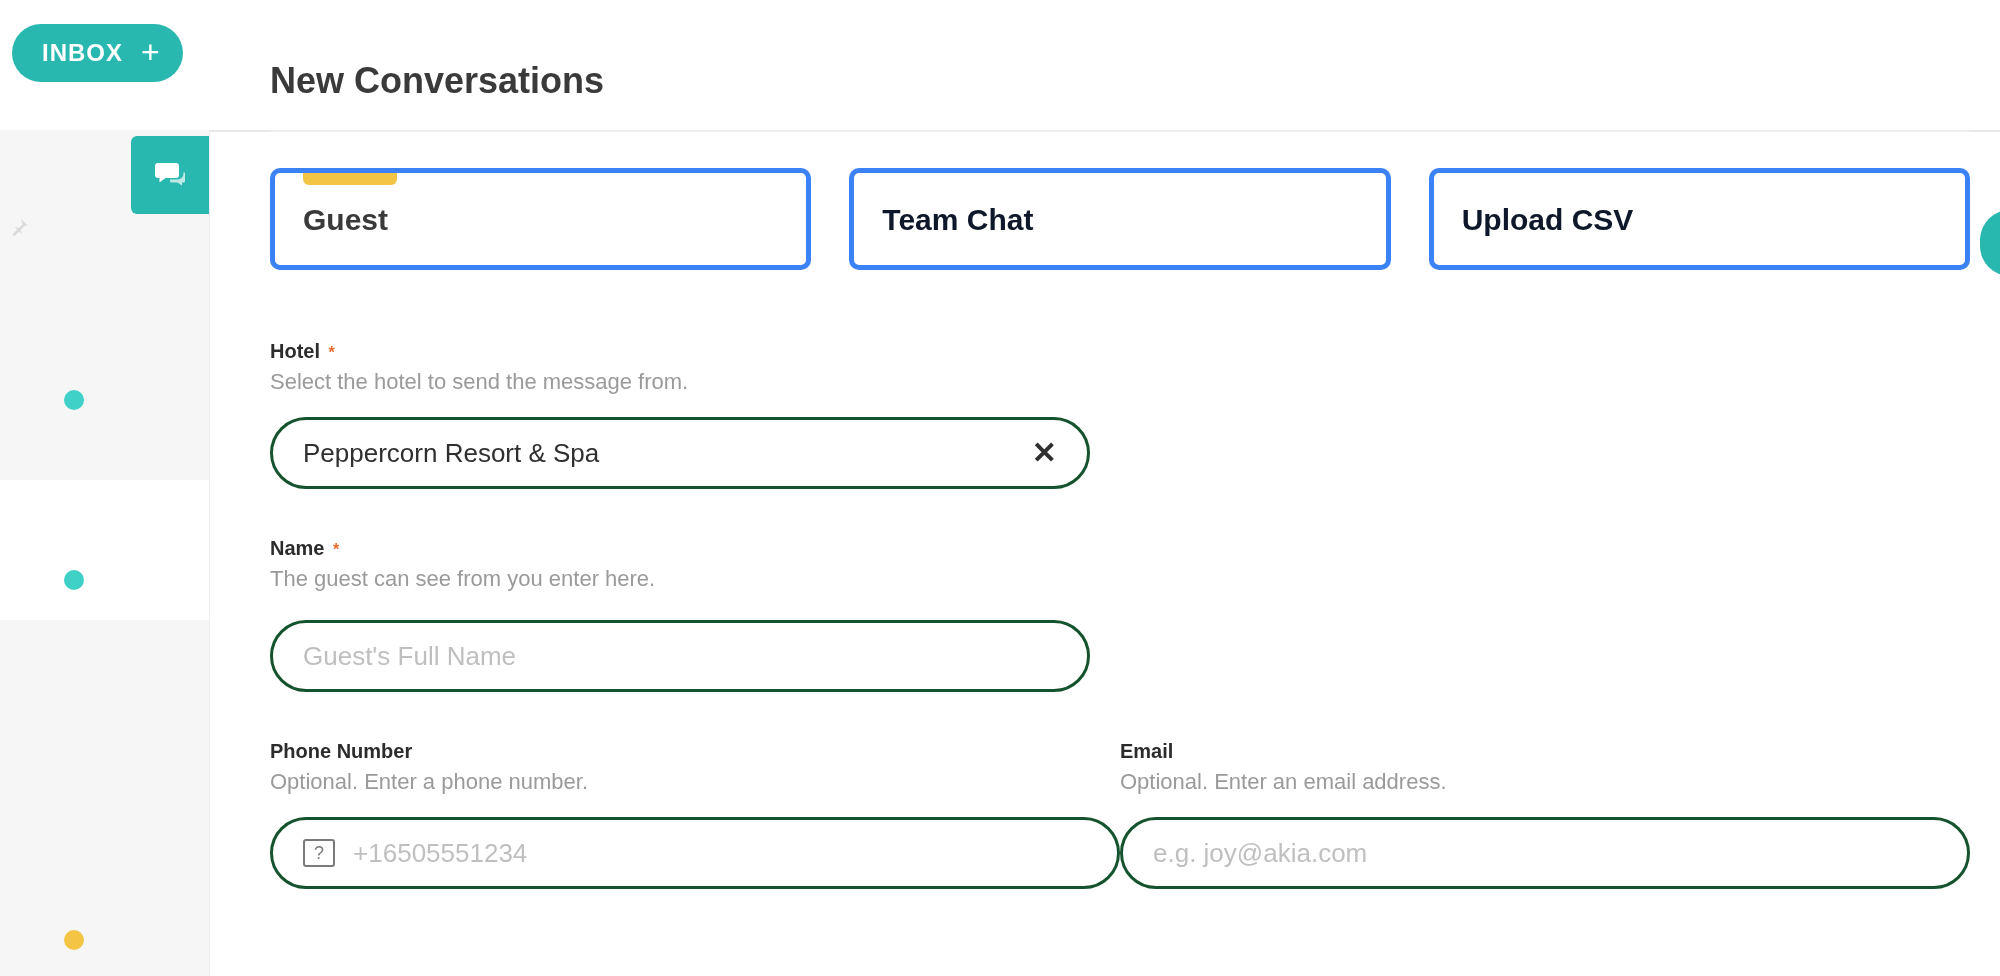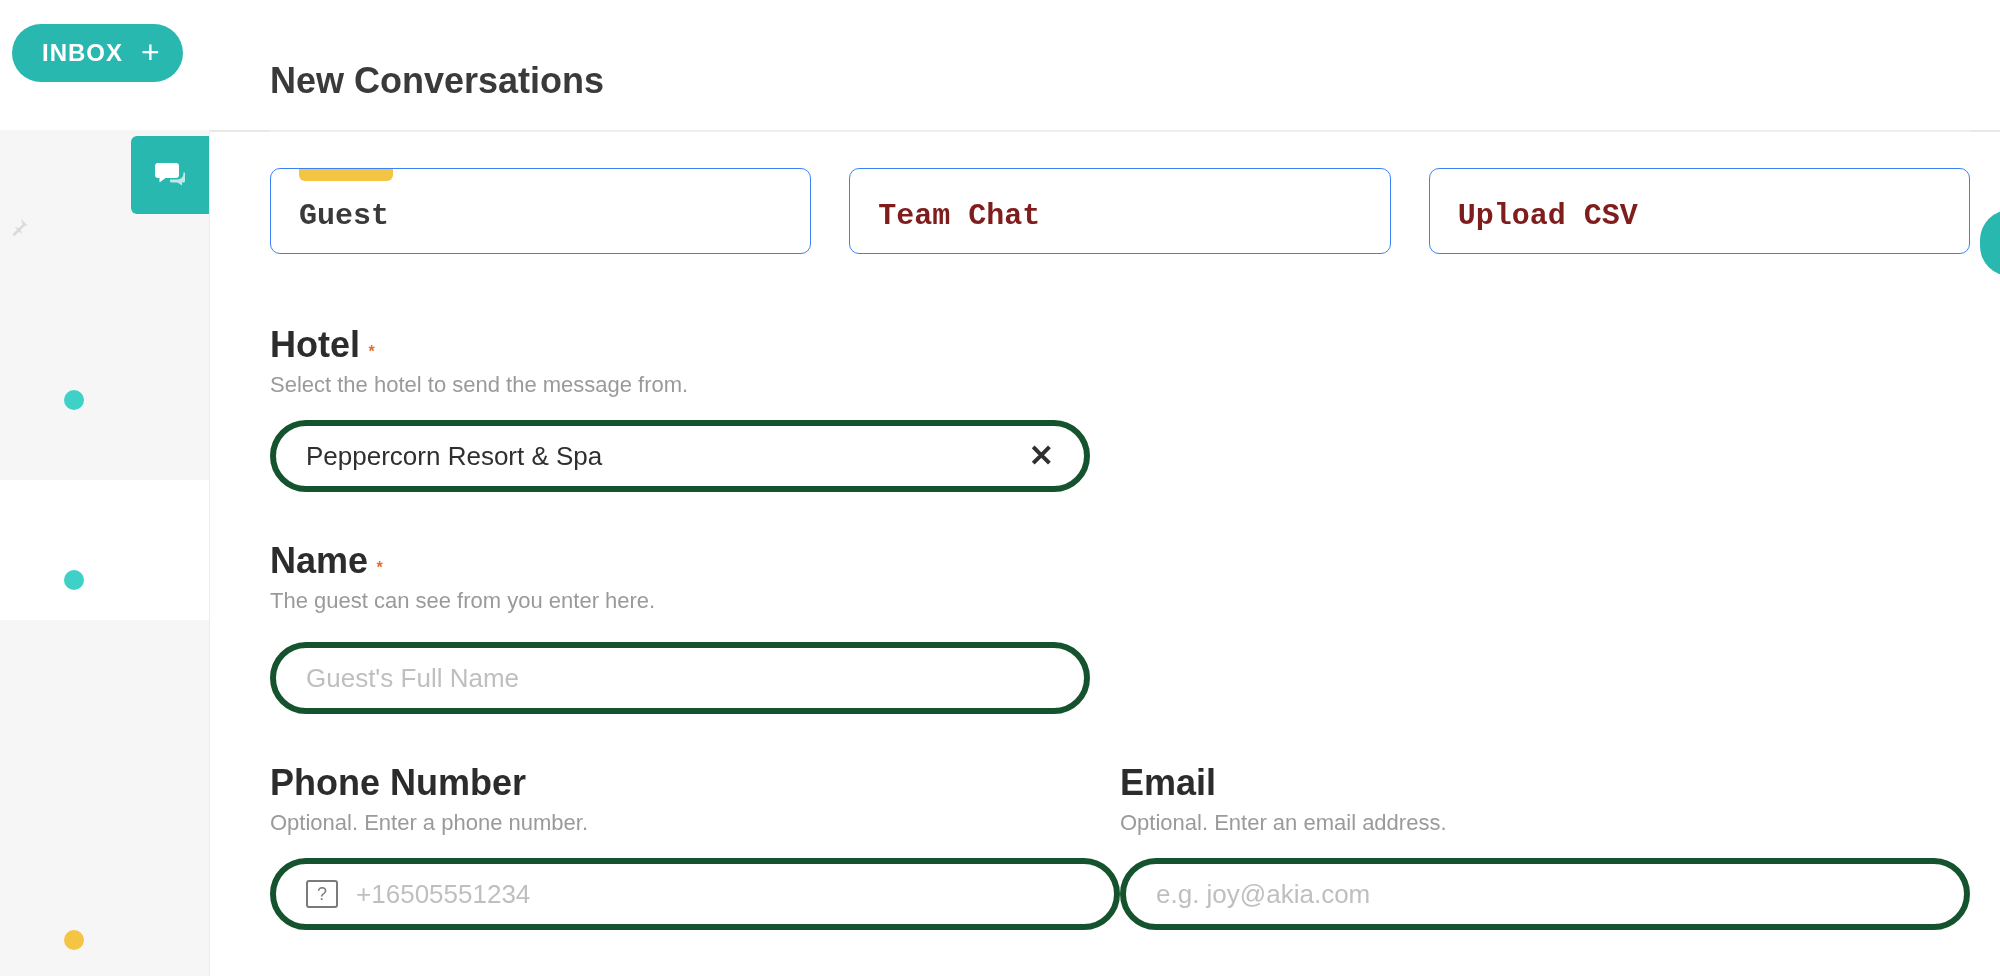--- a/index.html
+++ b/index.html
@@ -121,73 +121,72 @@
     border-bottom: 2px solid #eeeeee;
     margin-bottom: 36px;
   }
 
   .tabs-row {
     display: flex;
     gap: 38px;
   }
   .type-tab {
     flex: 1;
-    border: 1px solid #3b82f6;
+    border: 5px solid #3b82f6;
     border-radius: 10px;
-    padding: 24px 28px 20px 28px;
+    padding: 24px 28px 28px 28px;
     position: relative;
     cursor: pointer;
     background: #ffffff;
-    font-family: Liberation Mono, monospace;
   }
   .type-tab .accent {
     position: absolute;
     top: 0;
     left: 28px;
     width: 94px;
     height: 12px;
     background: #f4c445;
     border-radius: 0 0 6px 6px;
     display: none;
   }
   .type-tab.active .accent { display: block; }
   .type-tab .label {
     font-size: 30px;
     font-weight: 700;
-    color: #7f1d1d;
+    color: #0f172a;
     margin-top: 6px;
   }
   .type-tab.active .label { color: #3a3a3a; }
 
   
   .form {
     margin-top: 70px;
   }
   .field {
     margin-bottom: 48px;
   }
   .field-label {
-    font-size: 36px;
+    font-size: 20px;
     font-weight: 700;
     color: #2c2c2c;
   }
   .req {
     color: #e86a2c;
     font-weight: 700;
     margin-left: 4px;
   }
   .field-help {
     font-size: 22px;
     color: #9a9a9a;
     margin-top: 6px;
   }
 
   .input-pill {
     margin-top: 22px;
-    border: 6px solid #14532d;
+    border: 3px solid #14532d;
     border-radius: 42px;
     height: 72px;
     display: flex;
     align-items: center;
     padding: 0 30px;
     font-size: 26px;
     color: #2f2f2f;
     background: #ffffff;
     position: relative;
   }

